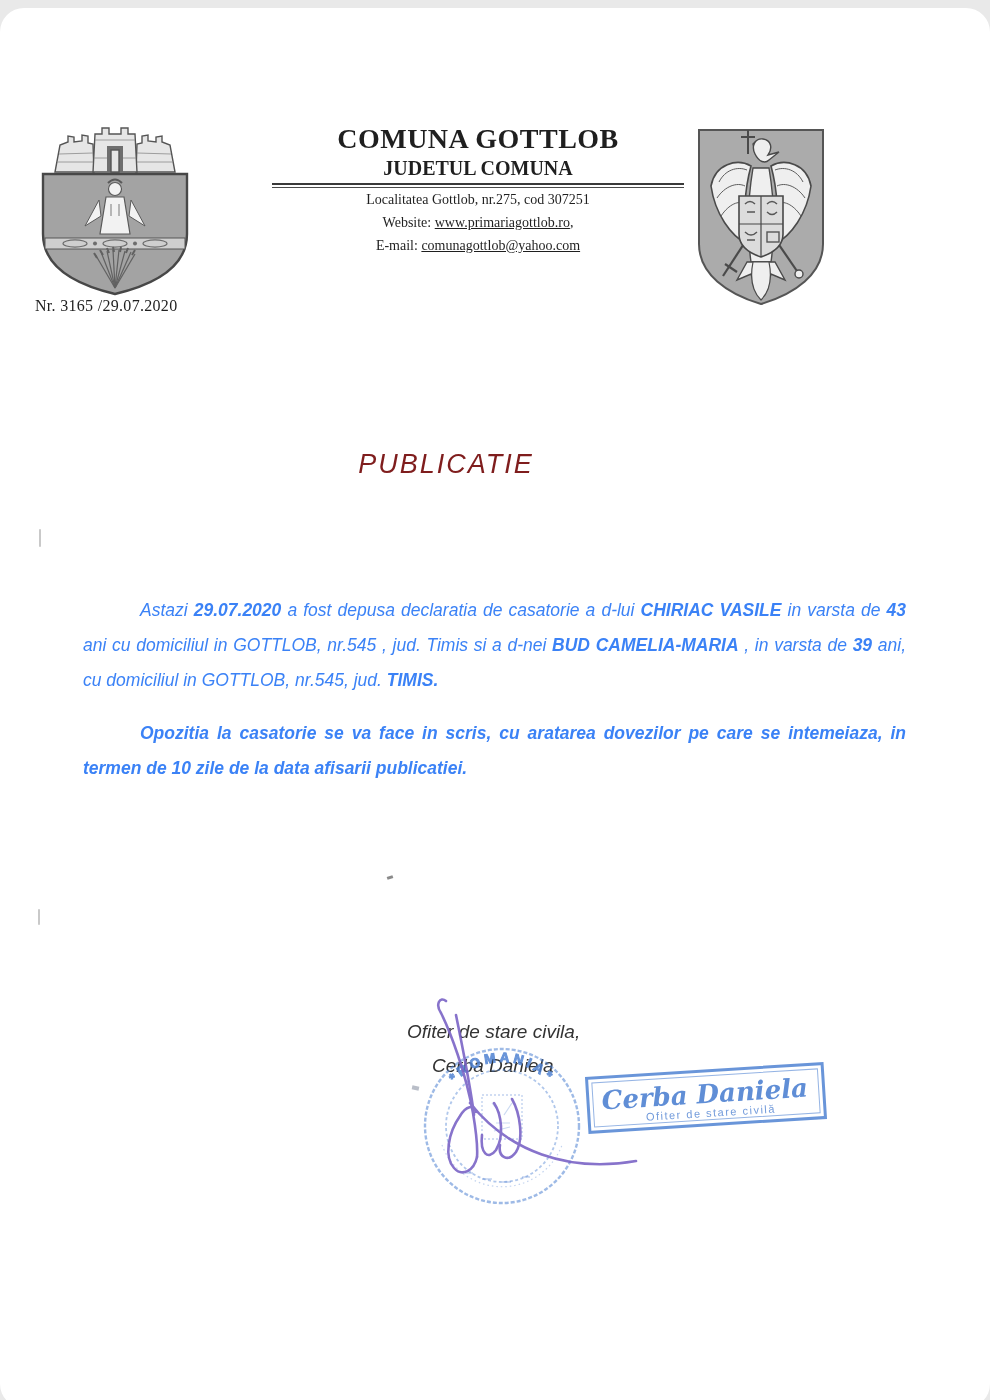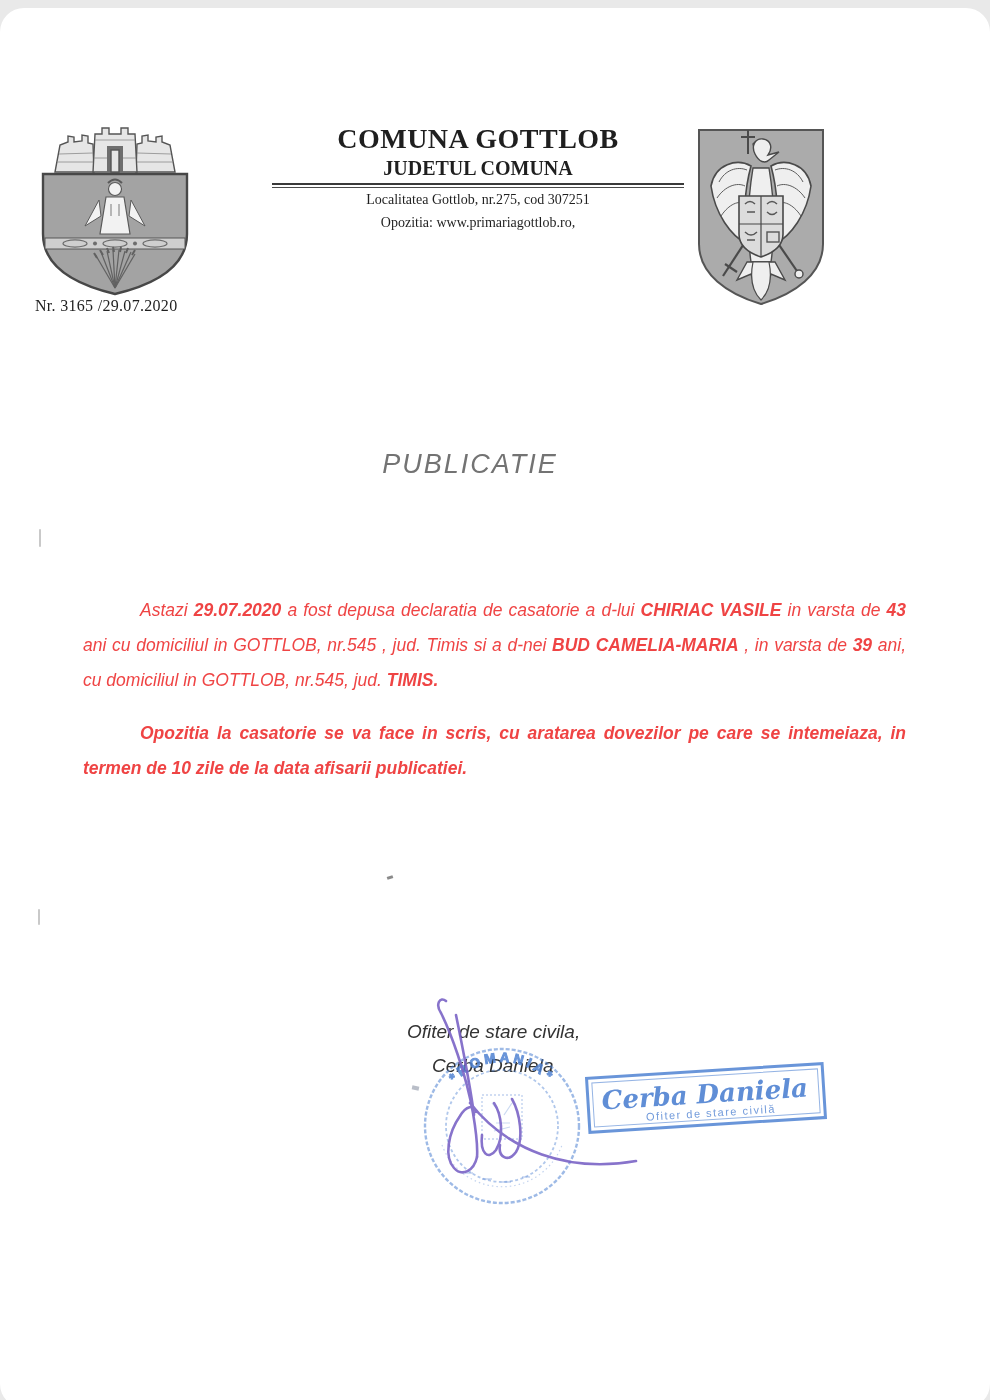--- a/index.html
+++ b/index.html
@@ -10,33 +10,33 @@
     border-radius:24px;
   }
   
   .crest-left  { position:absolute; left:35px;  top:118px; width:160px; height:172px; }
   .arms-right  { position:absolute; left:695px; top:116px; width:132px; height:186px; }
   .header-center { position:absolute; left:272px; top:116px; width:412px; text-align:center; }
   .org-name  { font-size:28px; font-weight:bold; letter-spacing:0.5px; line-height:30px; }
   .county    { font-size:20px; font-weight:bold; margin-top:2px; line-height:24px; }
   .rule      { margin-top:3px; border-top:2px solid #3a3a3a; border-bottom:1px solid #4a4a4a; height:2px; }
   .hline     { font-size:14px; line-height:22px; margin-top:1px; }
-  .ulink     { }
+  .ulink     { text-decoration:underline; }
   .reg-number { position:absolute; left:35px; top:289px; font-size:16px; letter-spacing:0.3px; }
   
   .doc-title {
     position:absolute; left:0; top:441px; width:892px; text-align:center;
     font-family:"Liberation Sans", sans-serif; font-style:italic;
-    font-size:27px; letter-spacing:2px; color:#737373;padding-left:24px;
+    font-size:27px; letter-spacing:2px; color:#7f1d1d;
   }
   
   .body-text {
     position:absolute; left:83px; top:585px; width:823px;
     font-family:"Liberation Sans", sans-serif; font-style:italic;
-    font-size:17.5px; line-height:35px; text-align:justify; color:#ef4444;
+    font-size:17.5px; line-height:35px; text-align:justify; color:#3b82f6;
   }
   .body-text p { margin:0; text-indent:57px; }
   .body-text p.gap { margin-top:18px;font-weight:bold; }
   .b { font-weight:bold; }
   
   .sig-role {
     position:absolute; left:407px; top:1013px;
     font-family:"Liberation Sans", sans-serif; font-style:italic; font-size:19px; color:#333;
   }
   .sig-name {
@@ -107,21 +107,22 @@
         <path d="M80,162 L100,128"></path>
       <path d="M62,132 l-3,-5 M68,129 l-3,-5 M74,127 l-2,-5 M79,126 l-1,-5 M85,126 l1,-5 M91,127 l2,-5 M97,129 l3,-5" stroke-width="2"></path>
     </g>
   </svg>
 
   <div class="header-center">
     <div class="org-name">COMUNA GOTTLOB</div>
     <div class="county">JUDETUL COMUNA</div>
     <div class="rule"></div>
     <div class="hline">Localitatea Gottlob, nr.275, cod 307251</div>
-    <div class="hline"><span>Opozitia: </span><span class="ulink">www.primariagottlob.ro</span><span>,</span></div>
+    <div class="hline"><span>Website: </span><span class="ulink">www.primariagottlob.ro</span><span>,</span></div>
+    <div class="hline"><span>E-mail: </span><span class="ulink">comunagottlob@yahoo.com</span></div>
   </div>
 
   <svg class="arms-right" viewBox="0 0 132 186">
     <path d="M4,6 H128 V120 C128,150 100,170 66,180 C32,170 4,150 4,120 Z" fill="#ababab" stroke="#555" stroke-width="2"></path>
 
     <g stroke="#4a4a4a" stroke-width="2">
       <line x1="53" y1="6" x2="53" y2="30"></line>
         <line x1="46" y1="13" x2="60" y2="13"></line>
       <path d="M58,20 q8,-8 16,0 l-2,8 h-12 Z" fill="#ededed" stroke-width="1.4"></path>
     </g>

